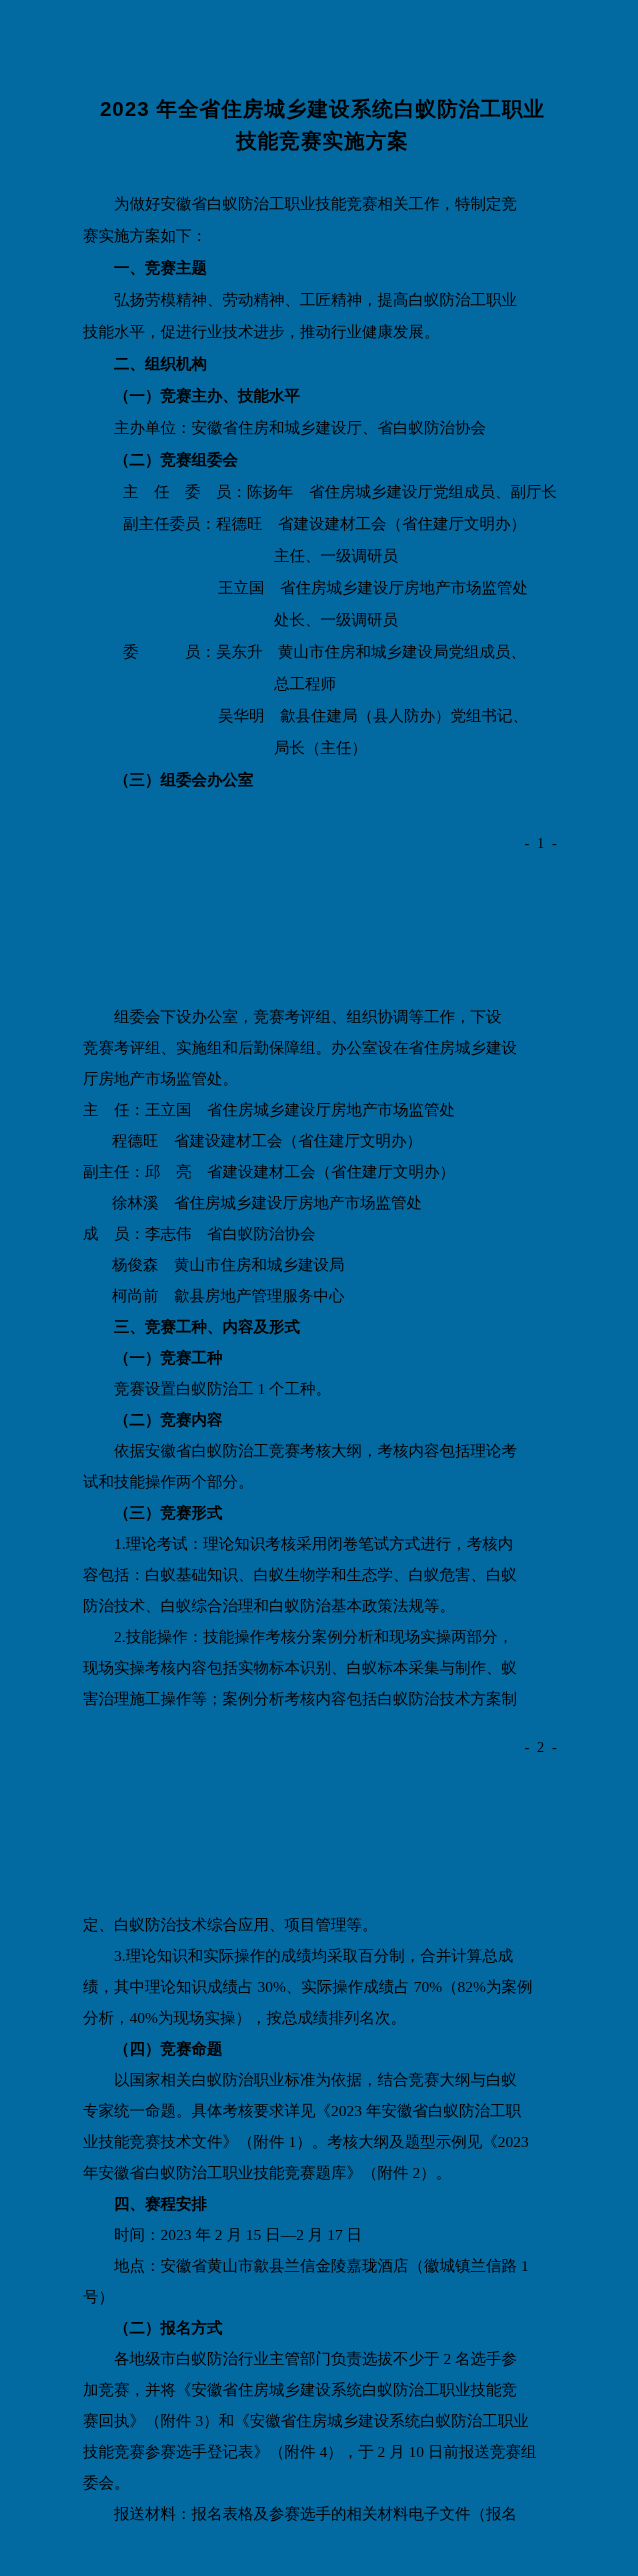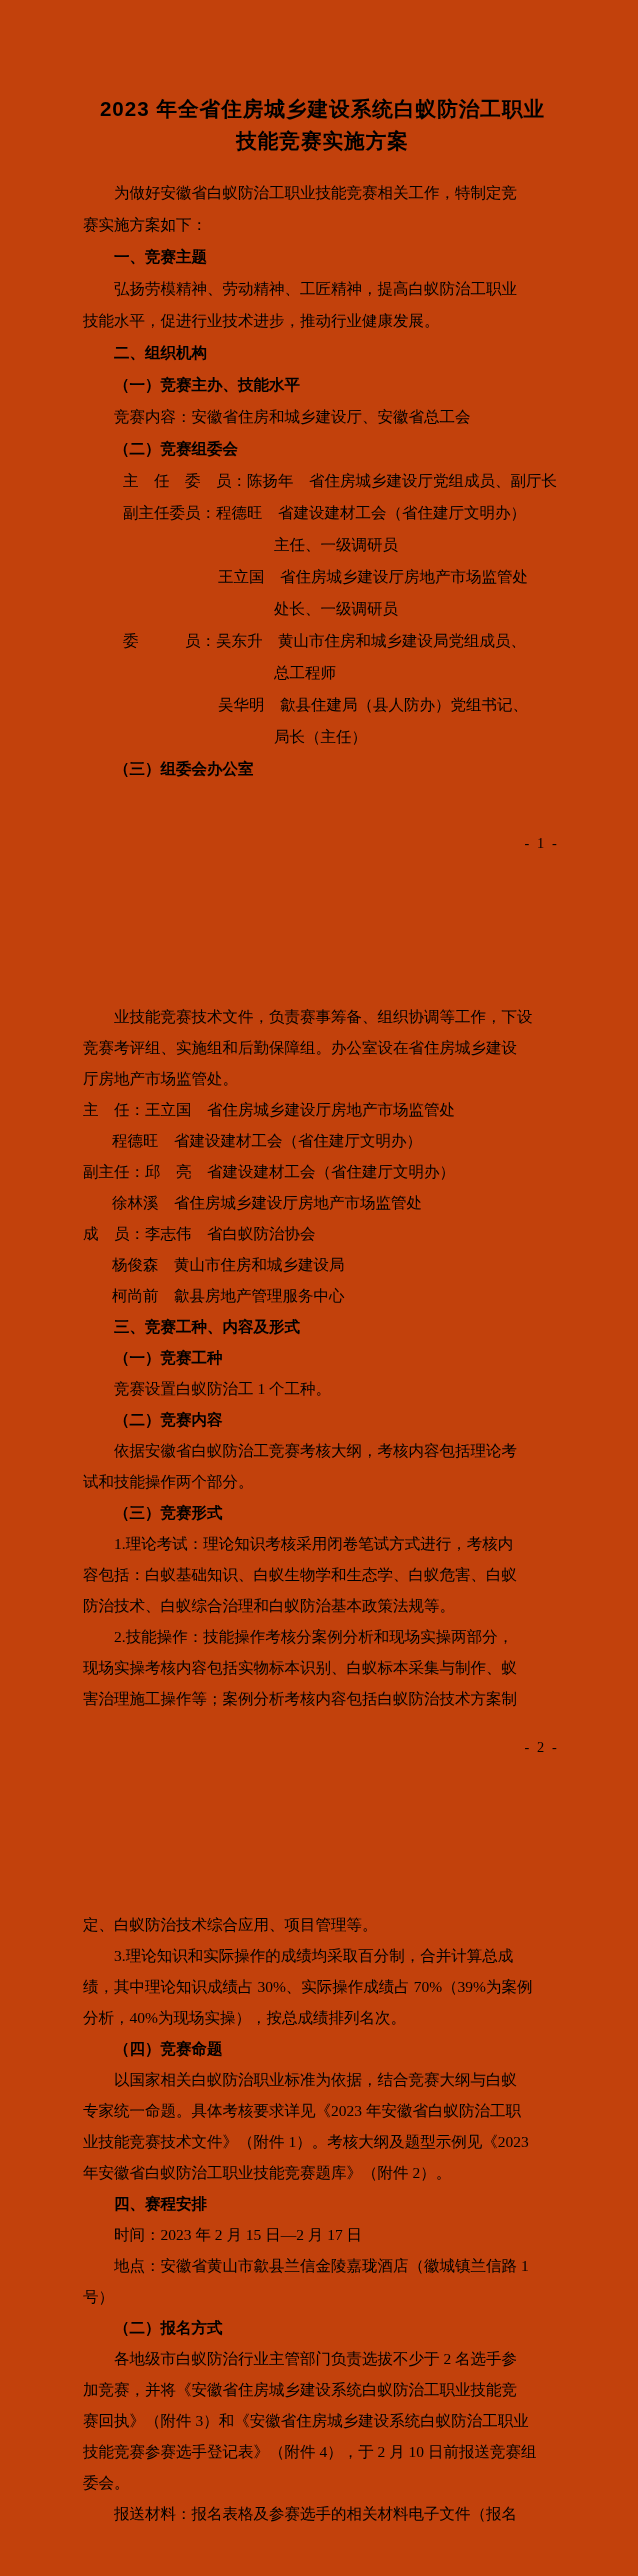--- a/index.html
+++ b/index.html
@@ -13,21 +13,21 @@
     color: #000000;
   }
   .doc {
     width: 639px;
     background: #ffffff;
   }
   .page {
     position: relative;
     width: 639px;
     height: 904px;
-    background: #c2410c;
+    background: #0369a1;
     overflow: hidden;
   }
   .content {
     position: absolute;
     left: 83px;
     right: 77px;
     top: 0;
   }
   
   .titleblock {
@@ -38,21 +38,21 @@
     height: 32px;
     line-height: 32px;
     font-size: 20.6px;
     font-weight: bold;
     letter-spacing: 1px;
     font-family: "Liberation Sans", "DejaVu Sans", sans-serif;
     white-space: nowrap;
   }
   
   .lines { display: block; }
-  .pg1 .lines { margin-top: 20px; }
+  .pg1 .lines { margin-top: 31px; }
   .pg2 .lines { margin-top: 97px; }
   .pg3 .lines { margin-top: 101px; }
   .ln {
     height: 31px;
     line-height: 31px;
     font-size: 15.5px;
     white-space: nowrap;
     color: #000000;
   }
   .pg1 .ln { height: 32px; line-height: 32px; }
@@ -97,41 +97,41 @@
         <div class="title-line">技能竞赛实施方案</div>
       </div>
       <div class="lines" id="page-lines-1">
           <div class="ln s-body-indent">为做好安徽省白蚁防治工职业技能竞赛相关工作，特制定竞</div>
           <div class="ln s-body">赛实施方案如下：</div>
           <div class="ln s-heading-1">一、竞赛主题</div>
           <div class="ln s-body-indent">弘扬劳模精神、劳动精神、工匠精神，提高白蚁防治工职业</div>
           <div class="ln s-body">技能水平，促进行业技术进步，推动行业健康发展。</div>
           <div class="ln s-heading-1">二、组织机构</div>
           <div class="ln s-heading-2">（一）竞赛主办、技能水平</div>
-          <div class="ln s-body-indent">竞赛内容：安徽省住房和城乡建设厅、安徽省总工会</div>
+          <div class="ln s-body-indent">主办单位：安徽省住房和城乡建设厅、省白蚁防治协会</div>
           <div class="ln s-heading-2">（二）竞赛组委会</div>
           <div class="ln s-name-label">主　任　委　员：陈扬年　省住房城乡建设厅党组成员、副厅长</div>
           <div class="ln s-name-label">副主任委员：程德旺　省建设建材工会（省住建厅文明办）</div>
           <div class="ln s-desc-continuation">主任、一级调研员</div>
           <div class="ln s-name-continuation">王立国　省住房城乡建设厅房地产市场监管处</div>
           <div class="ln s-desc-continuation">处长、一级调研员</div>
           <div class="ln s-name-label">委　　　员：吴东升　黄山市住房和城乡建设局党组成员、</div>
           <div class="ln s-desc-continuation">总工程师</div>
           <div class="ln s-name-continuation">吴华明　歙县住建局（县人防办）党组书记、</div>
           <div class="ln s-desc-continuation">局长（主任）</div>
           <div class="ln s-heading-2">（三）组委会办公室</div>
         </div>
     </div>
     <div class="footer">- 1 -</div>
   </div>
 
   <div class="page pg2">
     <div class="content">
       <div class="lines" id="page-lines-2">
-          <div class="ln s-body-indent">业技能竞赛技术文件，负责赛事筹备、组织协调等工作，下设</div>
+          <div class="ln s-body-indent">组委会下设办公室，竞赛考评组、组织协调等工作，下设</div>
           <div class="ln s-body">竞赛考评组、实施组和后勤保障组。办公室设在省住房城乡建设</div>
           <div class="ln s-body">厅房地产市场监管处。</div>
           <div class="ln s-body">主　任：王立国　省住房城乡建设厅房地产市场监管处</div>
           <div class="ln s-name2-continuation">程德旺　省建设建材工会（省住建厅文明办）</div>
           <div class="ln s-body">副主任：邱　亮　省建设建材工会（省住建厅文明办）</div>
           <div class="ln s-name2-continuation">徐林溪　省住房城乡建设厅房地产市场监管处</div>
           <div class="ln s-body">成　员：李志伟　省白蚁防治协会</div>
           <div class="ln s-name2-continuation">杨俊森　黄山市住房和城乡建设局</div>
           <div class="ln s-name2-continuation">柯尚前　歙县房地产管理服务中心</div>
           <div class="ln s-heading-1">三、竞赛工种、内容及形式</div>
@@ -150,21 +150,21 @@
         </div>
     </div>
     <div class="footer">- 2 -</div>
   </div>
 
   <div class="page pg3">
     <div class="content">
       <div class="lines" id="page-lines-3">
           <div class="ln s-body">定、白蚁防治技术综合应用、项目管理等。</div>
           <div class="ln s-body-indent">3.理论知识和实际操作的成绩均采取百分制，合并计算总成</div>
-          <div class="ln s-body">绩，其中理论知识成绩占 30%、实际操作成绩占 70%（39%为案例</div>
+          <div class="ln s-body">绩，其中理论知识成绩占 30%、实际操作成绩占 70%（82%为案例</div>
           <div class="ln s-body">分析，40%为现场实操），按总成绩排列名次。</div>
           <div class="ln s-heading-2">（四）竞赛命题</div>
           <div class="ln s-body-indent">以国家相关白蚁防治职业标准为依据，结合竞赛大纲与白蚁</div>
           <div class="ln s-body">专家统一命题。具体考核要求详见《2023 年安徽省白蚁防治工职</div>
           <div class="ln s-body">业技能竞赛技术文件》（附件 1）。考核大纲及题型示例见《2023</div>
           <div class="ln s-body">年安徽省白蚁防治工职业技能竞赛题库》（附件 2）。</div>
           <div class="ln s-heading-1">四、赛程安排</div>
           <div class="ln s-body-indent">时间：2023 年 2 月 15 日—2 月 17 日</div>
           <div class="ln s-body-indent">地点：安徽省黄山市歙县兰信金陵嘉珑酒店（徽城镇兰信路 1</div>
           <div class="ln s-body">号）</div>

